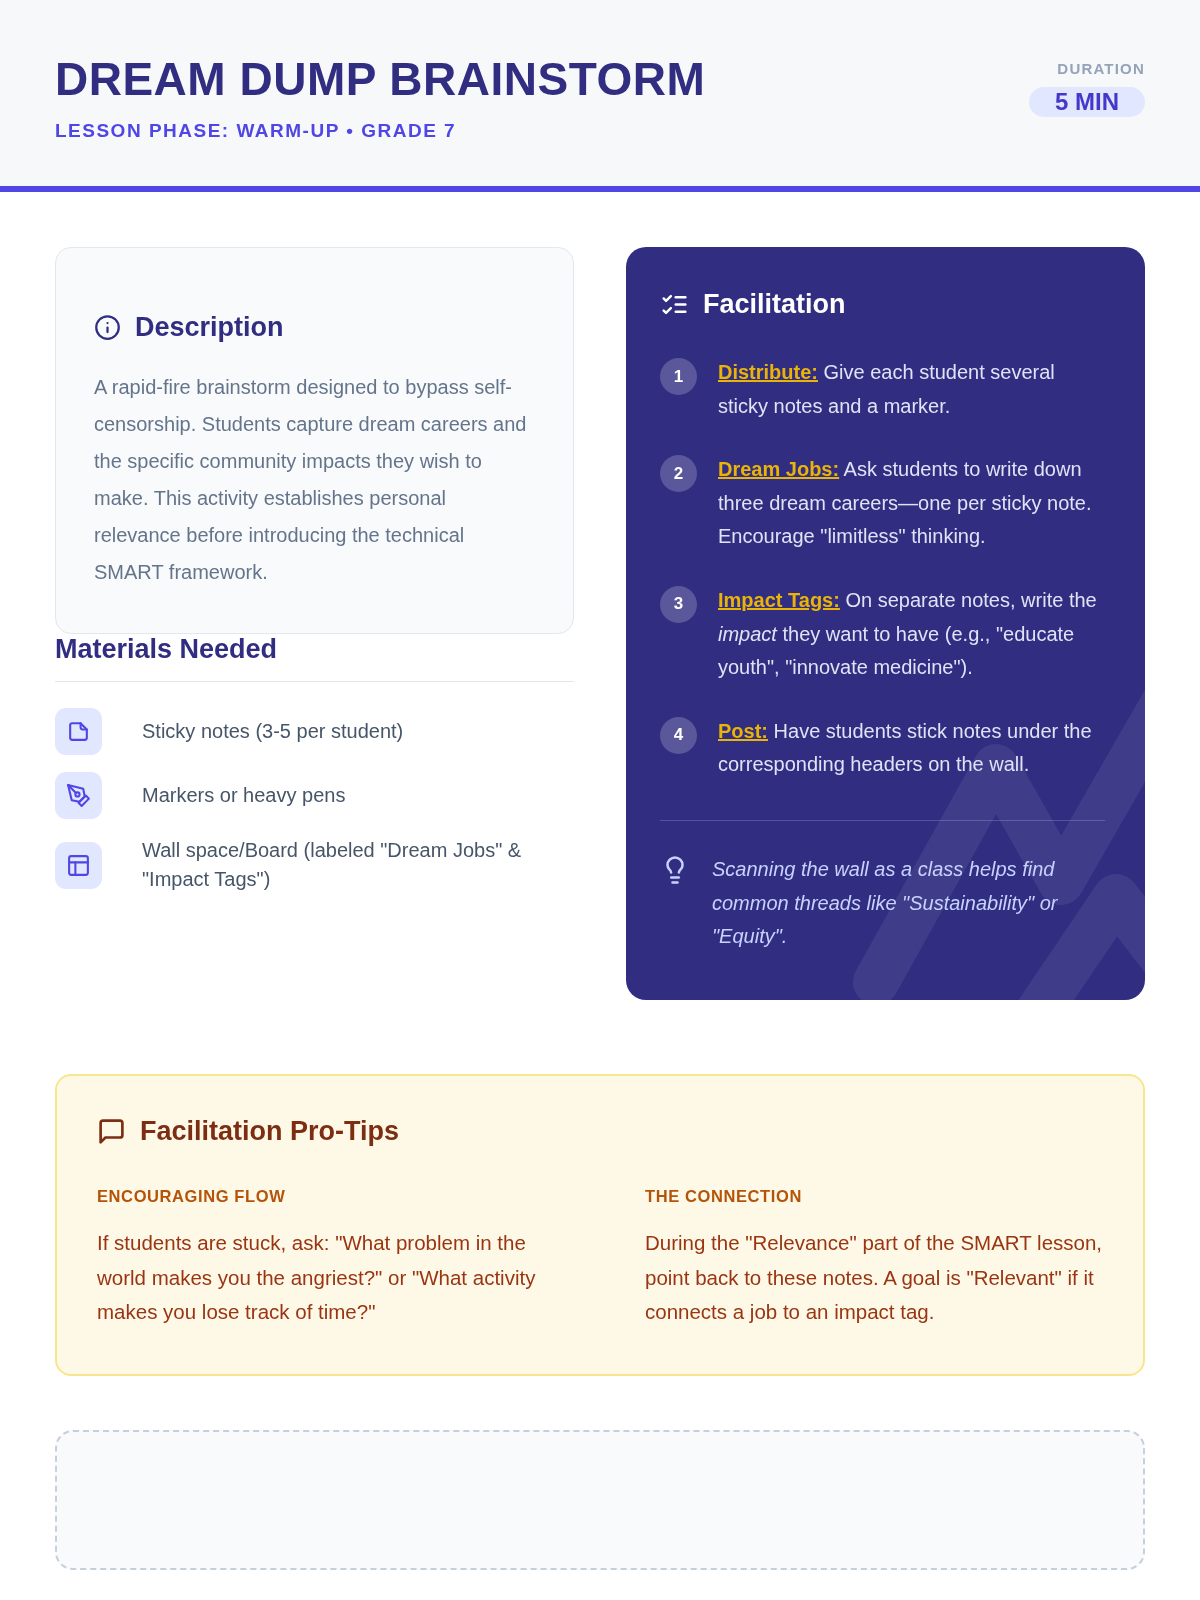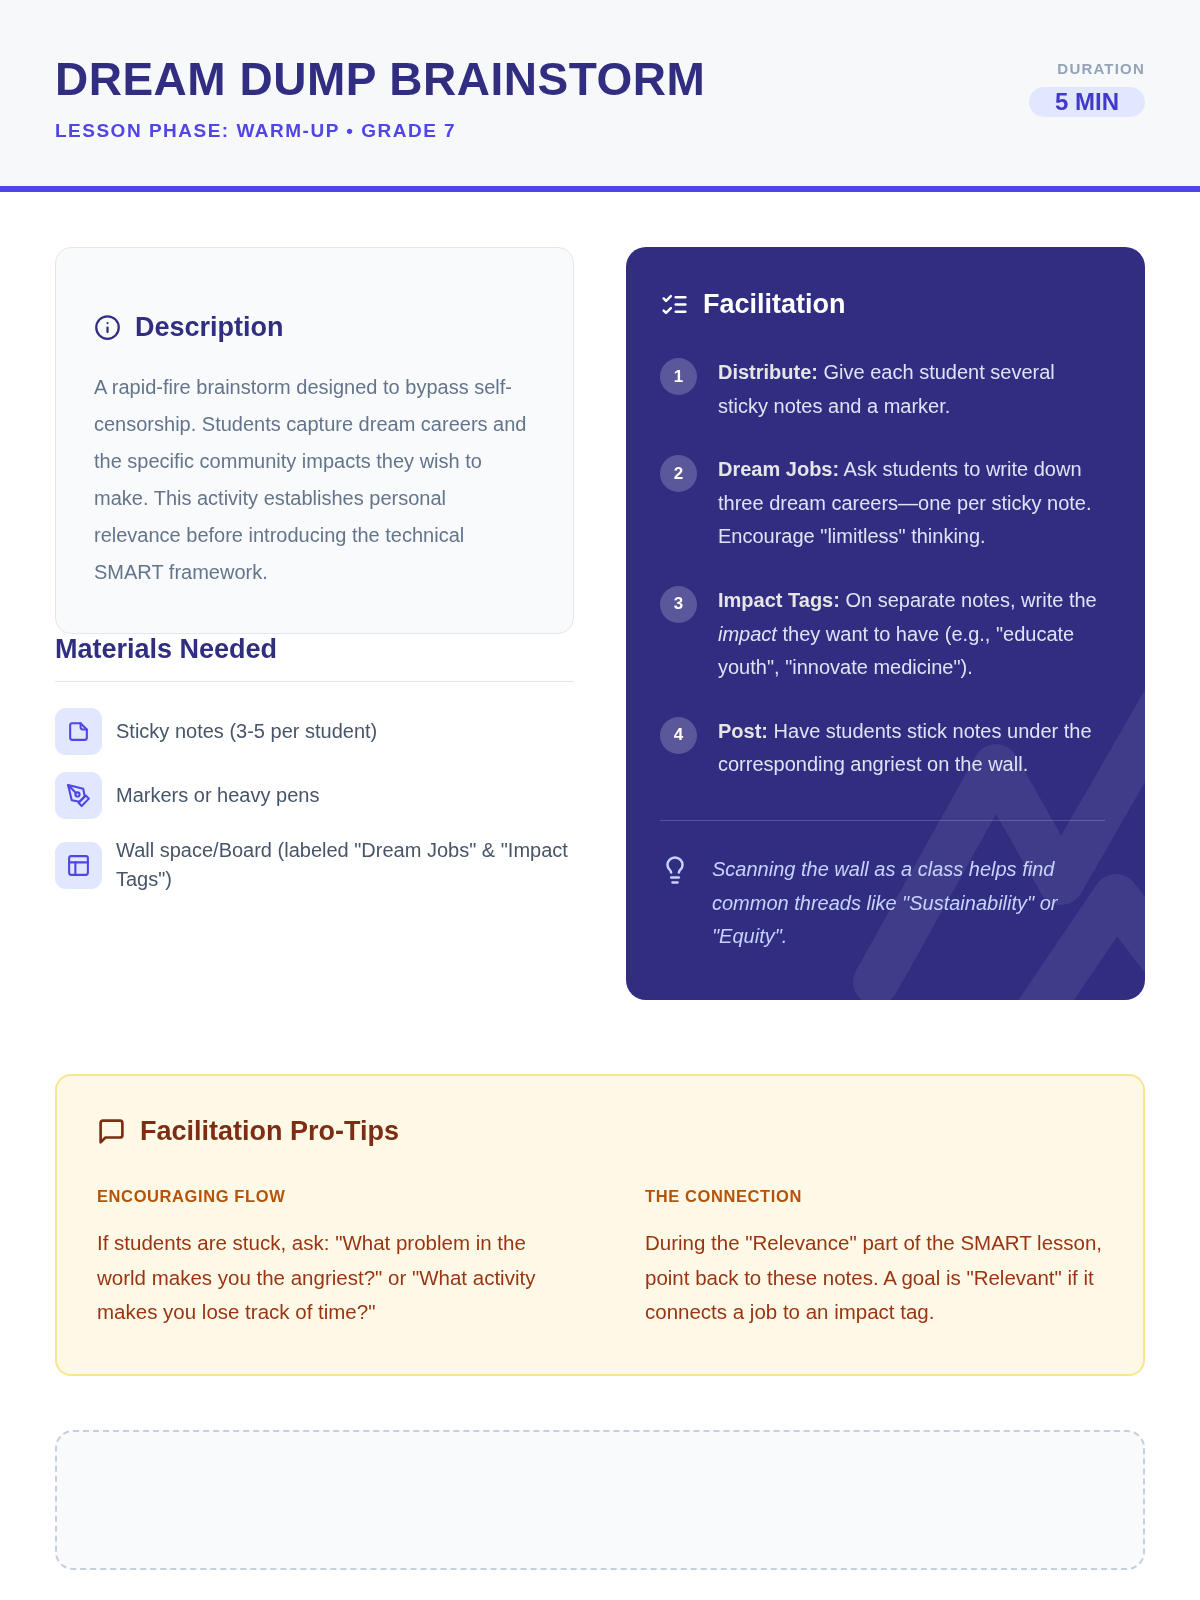--- a/index.html
+++ b/index.html
@@ -90,21 +90,21 @@
     font-size: 27px;
     font-weight: 800;
     color: #312e81;
     padding-bottom: 16px;
     border-bottom: 1px solid #e2e8f0;
   }
   .materials ul { list-style: none; margin-top: 26px; }
   .materials li {
     display: flex;
     align-items: center;
-    gap: 14px;
+    gap: 40px;
     margin-bottom: 17px;
   }
   .mat-icon-box {
     width: 47px;
     height: 47px;
     flex-shrink: 0;
     background: #e0e7ff;
     border-radius: 11px;
     display: flex;
     align-items: center;
@@ -147,21 +147,21 @@
     display: flex;
     align-items: center;
     justify-content: center;
     margin-top: 2px;
   }
   .step-text {
     font-size: 20px;
     line-height: 1.68;
     color: #dfe3f6;
   }
-  .step-label { font-weight: bold; color: #e5e5e5; }
+  .step-label { font-weight: bold; color: #eab308; text-decoration: underline; }
   .em-word { font-style: italic; }
   .instr-divider {
     margin-top: 38px;
     border: none;
     border-top: 1px solid rgba(255,255,255,0.18);
     position: relative;
     z-index: 1;
   }
   .tip-row {
     display: flex;
@@ -320,21 +320,21 @@
           <li class="step">
             <span class="step-num">2</span>
             <p class="step-text"><span class="step-label">Dream Jobs:</span> <span>Ask students to write down three dream careers—one per sticky note. Encourage "limitless" thinking.</span></p>
           </li>
           <li class="step">
             <span class="step-num">3</span>
             <p class="step-text"><span class="step-label">Impact Tags:</span> <span>On separate notes, write the</span> <span class="em-word">impact</span> <span>they want to have (e.g., "educate youth", "innovate medicine").</span></p>
           </li>
           <li class="step">
             <span class="step-num">4</span>
-            <p class="step-text"><span class="step-label">Post:</span> <span>Have students stick notes under the corresponding angriest on the wall.</span></p>
+            <p class="step-text"><span class="step-label">Post:</span> <span>Have students stick notes under the corresponding headers on the wall.</span></p>
           </li>
         </ol>
 
         <hr class="instr-divider">
 
         <div class="tip-row">
           <svg class="icon-lavender" width="30" height="30" viewBox="0 0 24 24" fill="none" stroke="currentColor" stroke-width="2" stroke-linecap="round" stroke-linejoin="round">
               <path d="M15.09 14c.18-.98.65-1.74 1.41-2.5A4.65 4.65 0 0 0 18 8 6 6 0 0 0 6 8c0 1 .23 2.23 1.5 3.5A4.61 4.61 0 0 1 8.91 14"></path>
               <path d="M9 18h6"></path>
               <path d="M10 22h4"></path>

